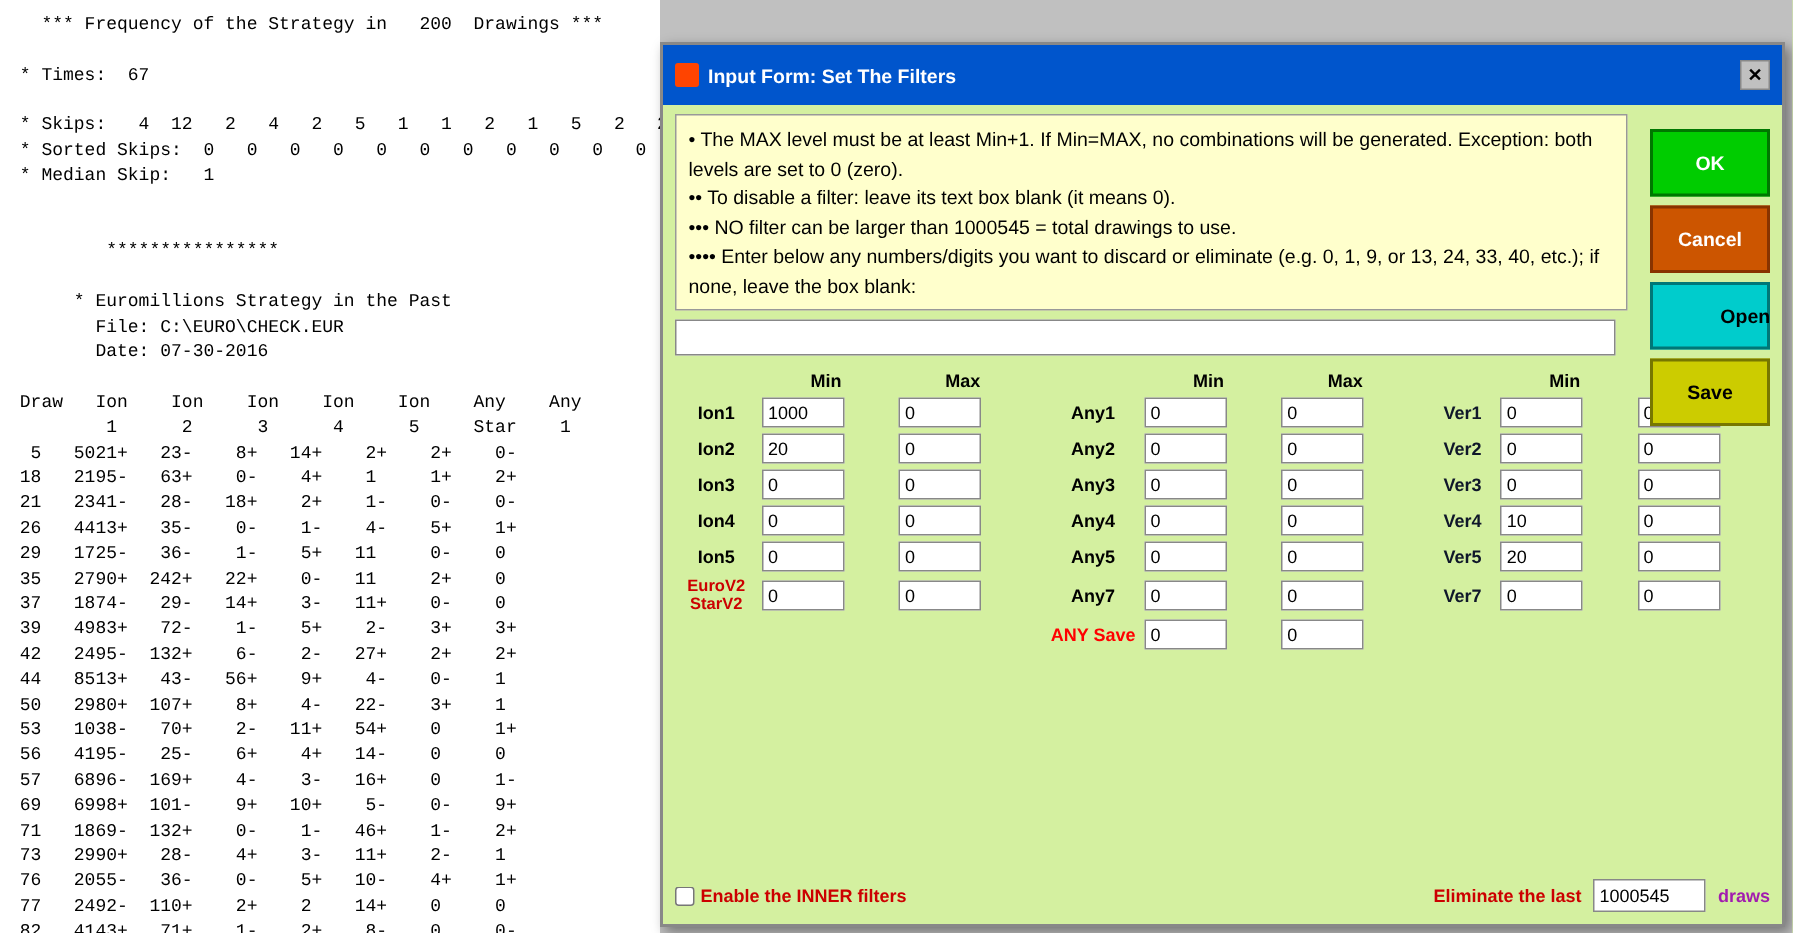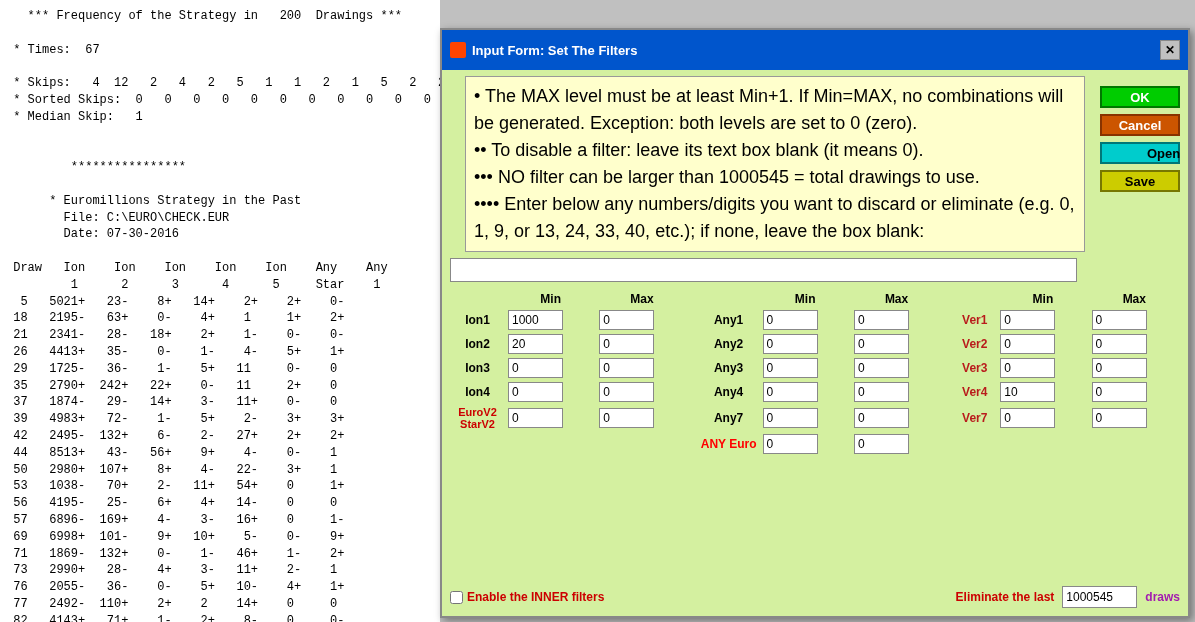--- a/index.html
+++ b/index.html
@@ -86,24 +86,23 @@
       height: calc(100% - 28px);
       overflow: hidden;
     }
 
     
     #info-box {
       background: #ffffcc;
       border: 1px solid #999;
       padding: 6px 8px;
       font-family: Arial, sans-serif;
-      font-size: 18px;
+      font-size: 13px;
       margin-bottom: 6px;
       line-height: 1.5;
-      margin-left: 15px;
     }
 
     
     #discard-box {
       background: #ffffcc;
       border: 1px solid #aaa;
       margin-bottom: 6px;
       height: 26px;
       width: 100%;
     }
@@ -114,21 +113,21 @@
       top: 56px;
       right: 8px;
       display: flex;
       flex-direction: column;
       gap: 6px;
       width: 80px;
     }
 
     .action-btn {
       width: 80px;
-      height: 22px;
+      height: 45px;
       border: 2px solid #555;
       font-family: Arial, sans-serif;
       font-size: 13px;
       font-weight: bold;
       cursor: pointer;
       display: flex;
       align-items: center;
       justify-content: center;
     }
 
@@ -234,21 +233,21 @@
     }
 
     .pball-label {
       color: #cc0000;
       font-weight: bold;
       text-align: center;
       font-size: 11px;
     }
 
     .ver-label {
-      color: #b91c1c;
+      color: #0f172a;
       font-weight: bold;
       text-align: center;
     }
   </style>
 </head>
 <body>
 
 <div id="terminal">   *** Frequency of the Strategy in   200  Drawings ***
 
  * Times:  67
@@ -383,20 +382,33 @@
             <td></td>
             <td class="filter-label">Any4</td>
             <td><input class="filter-input" type="text" value="0" style=""></td>
             <td><input class="filter-input" type="text" value="0" style=""></td>
             <td></td>
             <td class="filter-label ver-label">Ver4</td>
             <td><input class="filter-input" type="text" value="10" style=""></td>
             <td><input class="filter-input" type="text" value="0" style=""></td>
           </tr>
 
+          <tr>
+            <td class="filter-label">Ion5</td>
+            <td><input class="filter-input" type="text" value="0" style=""></td>
+            <td><input class="filter-input" type="text" value="0" style=""></td>
+            <td></td>
+            <td class="filter-label">Any5</td>
+            <td><input class="filter-input" type="text" value="0" style=""></td>
+            <td><input class="filter-input" type="text" value="0" style=""></td>
+            <td></td>
+            <td class="filter-label ver-label">Ver5</td>
+            <td><input class="filter-input" type="text" value="20" style=""></td>
+            <td><input class="filter-input" type="text" value="0" style=""></td>
+          </tr>
 
 
           <tr>
             <td class="filter-label pball-label">EuroV2<br>StarV2</td>
             <td><input class="filter-input" type="text" value="0" style=""></td>
             <td><input class="filter-input" type="text" value="0" style=""></td>
             <td></td>
             <td class="filter-label">Any7</td>
             <td><input class="filter-input" type="text" value="0" style=""></td>
             <td><input class="filter-input" type="text" value="0" style=""></td>
@@ -404,21 +416,21 @@
             <td class="filter-label ver-label">Ver7</td>
             <td><input class="filter-input" type="text" value="0" style=""></td>
             <td><input class="filter-input" type="text" value="0" style=""></td>
           </tr>
 
           <tr>
             <td></td>
             <td></td>
             <td></td>
             <td></td>
-            <td class="filter-label any-euro-label">ANY Euro</td>
+            <td class="filter-label any-euro-label">ANY Save</td>
             <td><input class="filter-input" type="text" value="0" style=""></td>
             <td><input class="filter-input" type="text" value="0" style=""></td>
             <td></td>
             <td></td>
             <td></td>
             <td></td>
           </tr>
         </tbody>
       </table>
     </div>

